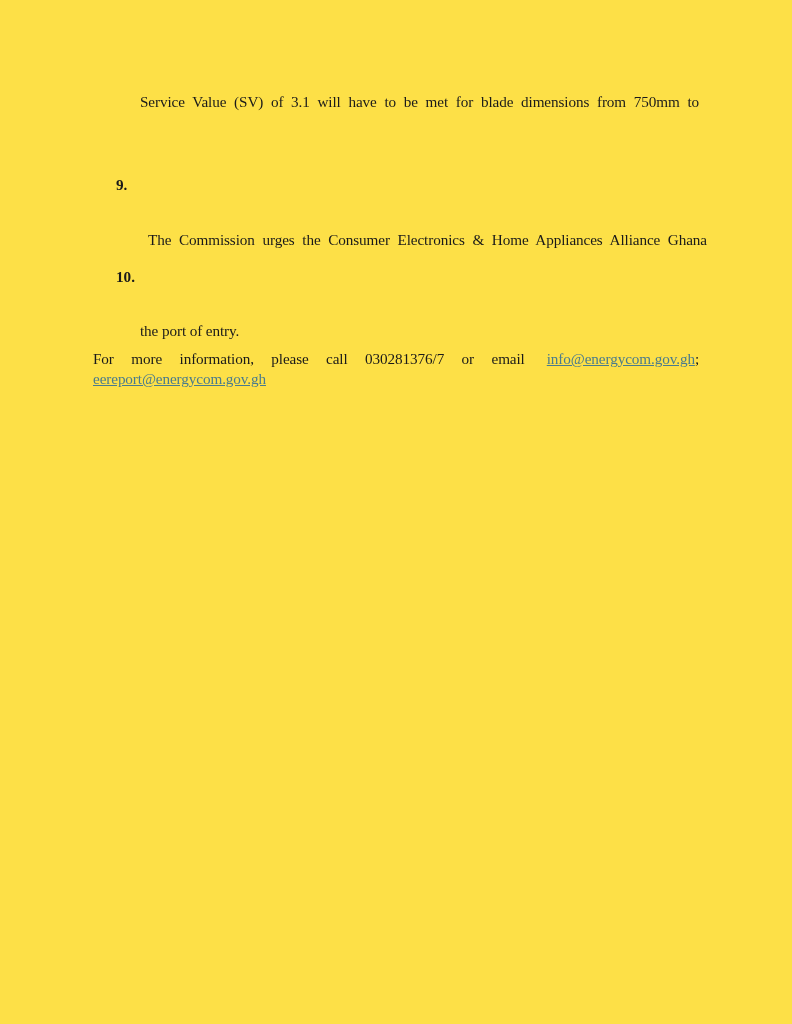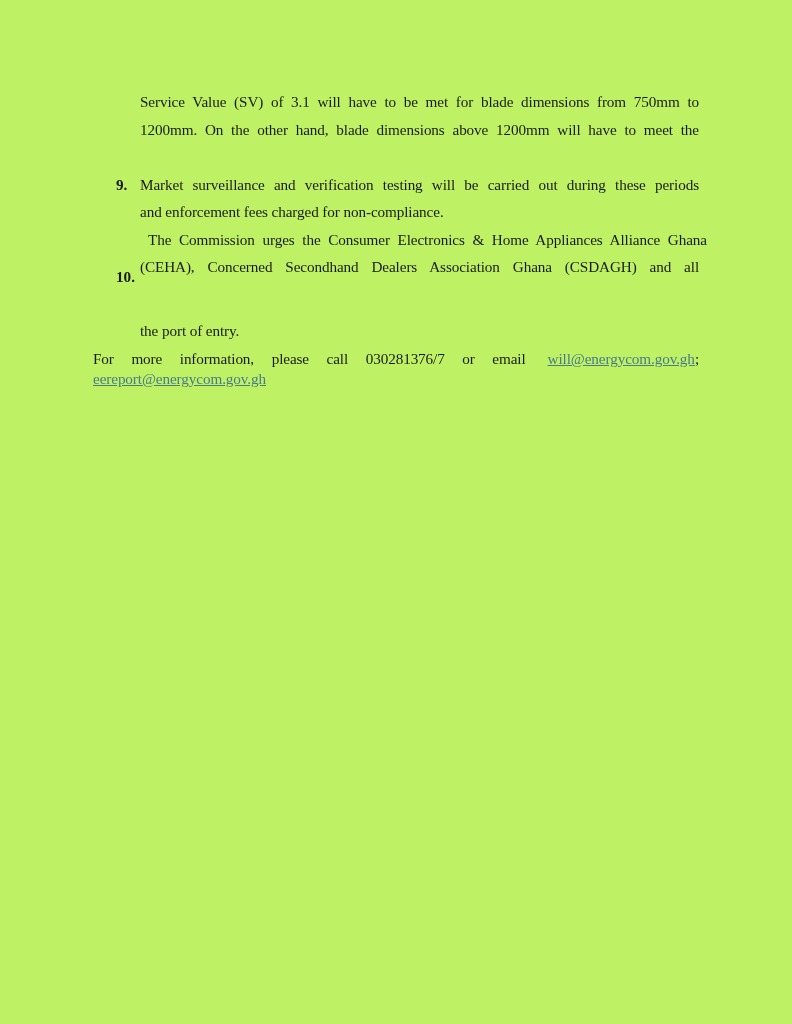--- a/index.html
+++ b/index.html
@@ -12,21 +12,21 @@
       height: 1024px;
       position: relative;
       overflow: hidden;
       font-family: "Liberation Serif", "DejaVu Serif", serif;
       color: #1a1a1a;
     }
     .page {
       position: absolute;
       left: 0; top: 0;
       width: 792px; height: 1024px;
-      background: #bef264;
+      background: #fde047;
     }
     .line {
       position: absolute;
       font-size: 15.2px;
       line-height: 20px;
       white-space: nowrap;
       letter-spacing: -0.1px;
     }
     .justify {
       text-align: justify;
@@ -44,34 +44,30 @@
       text-decoration: underline;
       text-decoration-color: #4a7b8c;
     }
   </style>
 </head>
 <body>
 
 <div class="page">
 
   <div class="line justify" style="left:140px; top:92px; width:559px;">Service Value (SV) of 3.1 will have to be met for blade dimensions from 750mm to</div>
-  <div class="line justify" style="left:140px; top:120px; width:559px;">1200mm. On the other hand, blade dimensions above 1200mm will have to meet the</div>
 
   <div class="num" style="left:116px; top:175px;">9.</div>
-  <div class="line justify" style="left:140px; top:175px; width:559px;">Market surveillance and verification testing will be carried out during these periods</div>
-  <div class="line" style="left:140px; top:202px;">and enforcement fees charged for non-compliance.</div>
 
   <div class="num" style="left:116px; top:230px;margin-top:37px;">10.</div>
   <div class="line justify" style="left:148px; top:230px; width:559px;">The Commission urges the Consumer Electronics &amp; Home Appliances Alliance Ghana</div>
-  <div class="line justify" style="left:140px; top:257px; width:559px;">(CEHA), Concerned Secondhand Dealers Association Ghana (CSDAGH) and all</div>
   <div class="line" style="left:140px; top:321px;">the port of entry.</div>
 
   <div class="line" style="left:93px; top:349px; width:606px; display:flex; justify-content:space-between;">
     <span style="display:flex; justify-content:space-between; flex:1; margin-right:22px;">
       <span style="width:100%; text-align:justify; text-align-last:justify;">For more information, please call 030281376/7 or email</span>
     </span>
-    <span><a class="link" href="#">will@energycom.gov.gh</a><span>;</span></span>
+    <span><a class="link" href="#">info@energycom.gov.gh</a><span>;</span></span>
   </div>
   <div class="line" style="left:93px; top:369px;">
     <a class="link" href="#">eereport@energycom.gov.gh</a>
   </div>
 
 </div>
 
 </body></html>

